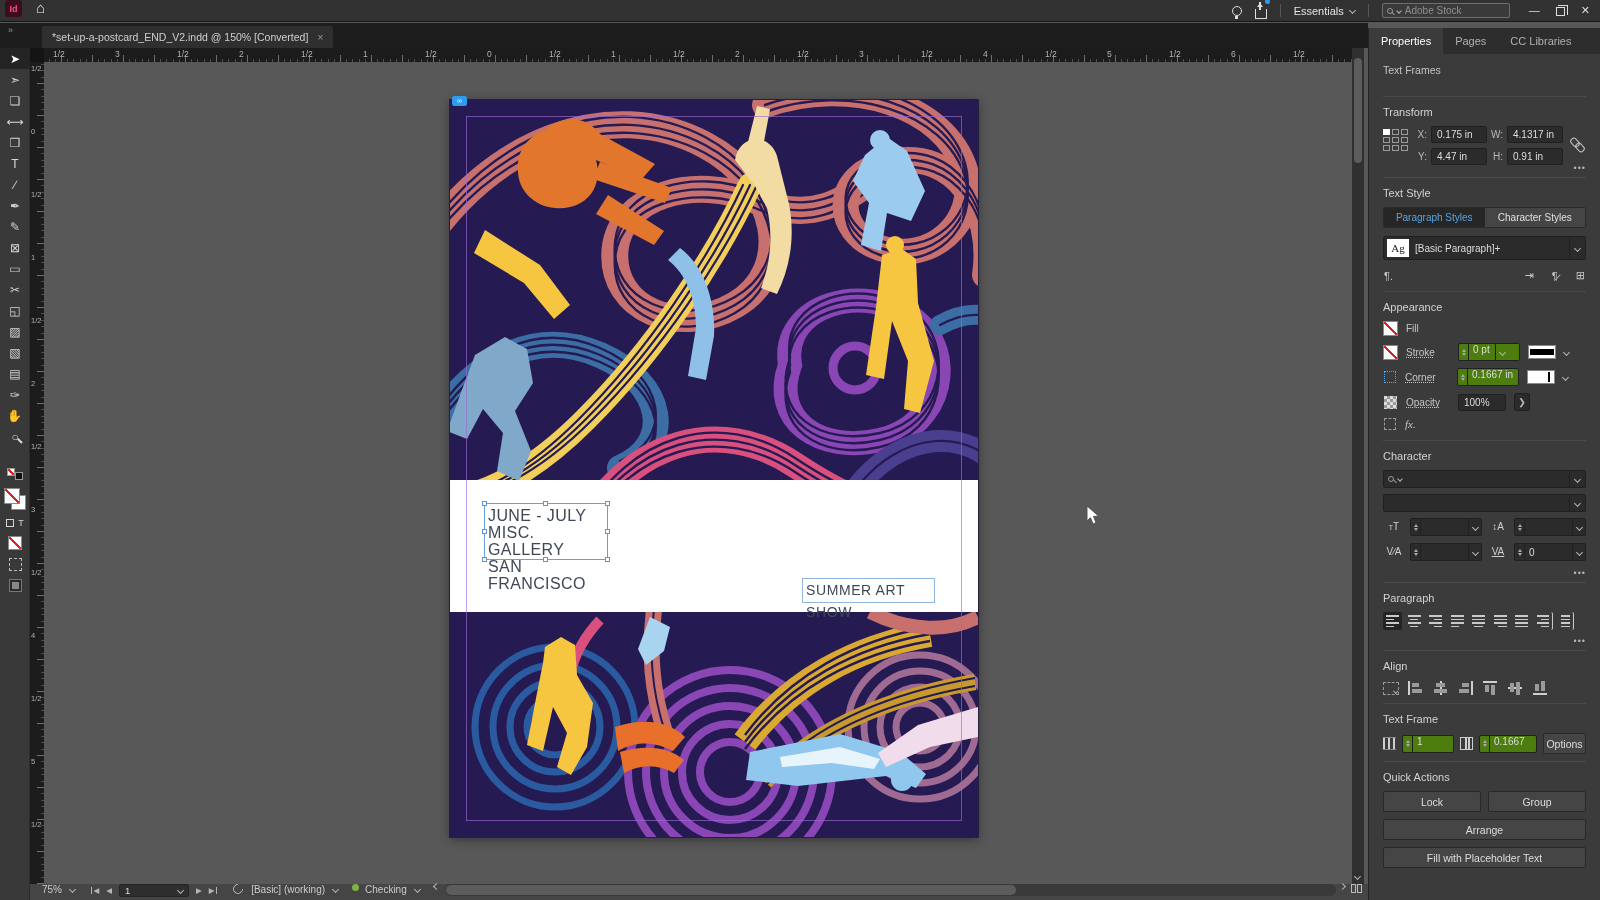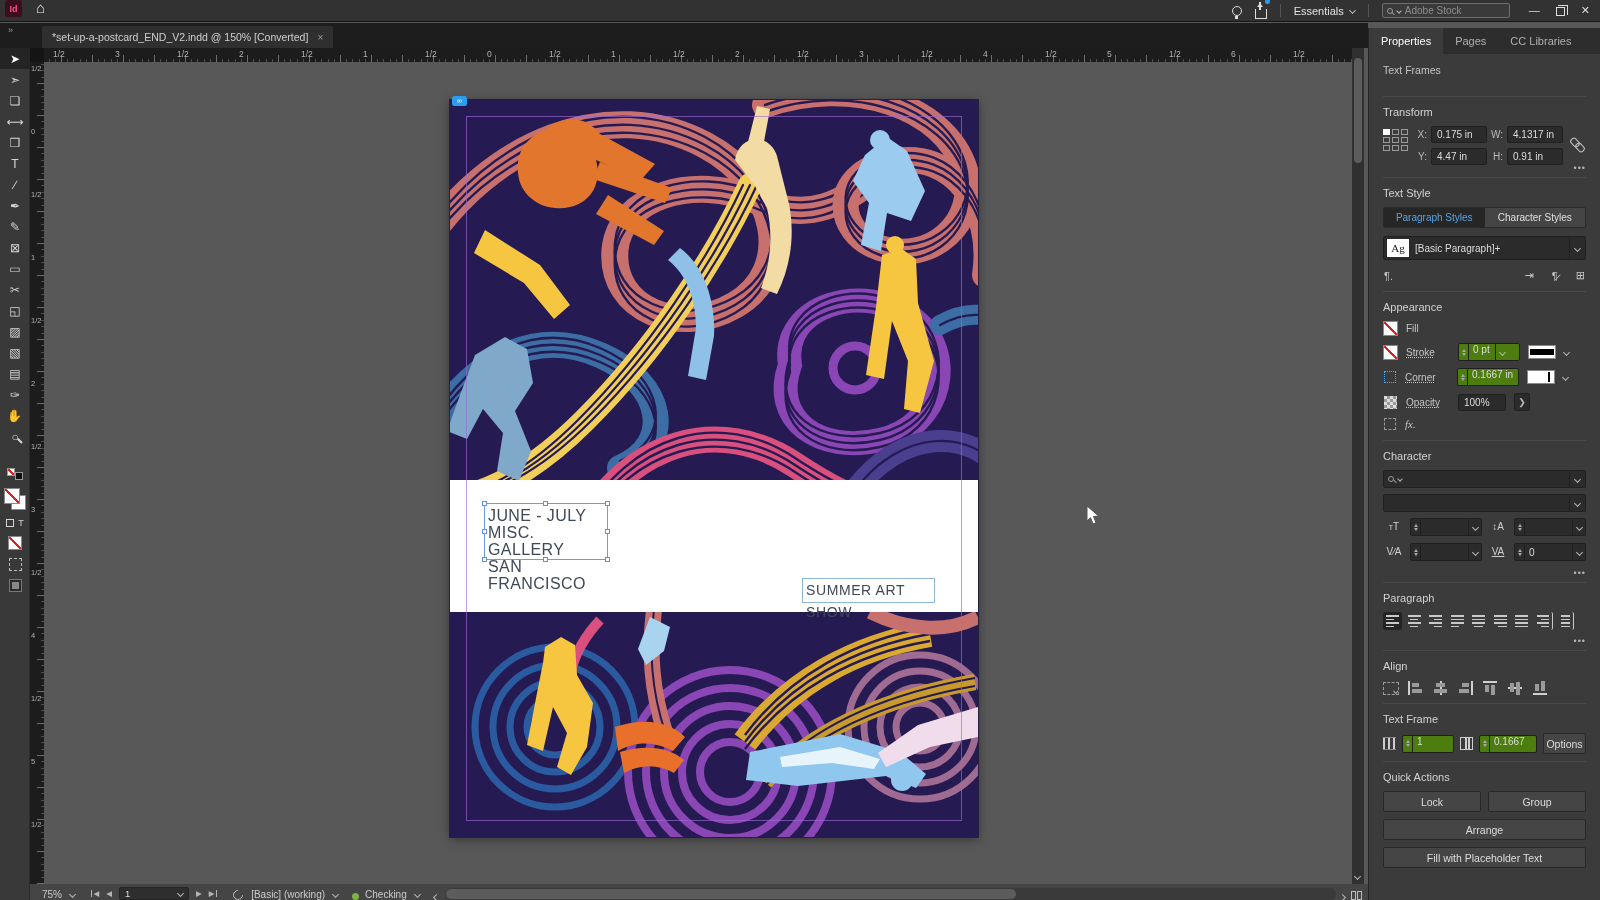--- a/index.html
+++ b/index.html
@@ -175,21 +175,21 @@
 .ab-b .bar{left:1px;bottom:1px;width:14px;height:2px}.ab-b .r1{left:3px;bottom:5px;width:4px;height:7px}.ab-b .r2{left:9px;bottom:5px;width:4px;height:10px}
 .tfrow{display:flex;align-items:center;gap:6px}
 .colsico{width:13px;height:13px;flex:none;background:repeating-linear-gradient(90deg,#cfcfcf 0 2px,transparent 2px 5px);border:1px solid #8a8a8a;border-left:none;border-right:none}
 .gutico{width:13px;height:13px;flex:none;border:1px solid #cfcfcf;background:linear-gradient(90deg,transparent 0 4px,#cfcfcf 4px 6px,transparent 6px 7px,#cfcfcf 7px 9px,transparent 9px)}
 .btn{background:#454545;border:1px solid #282828;border-radius:2px;color:#ddd;font-size:10.5px;height:21px;display:flex;align-items:center;justify-content:center}
 .qagrid{display:flex;gap:7px;margin-bottom:7px}
 .qagrid .btn{flex:1}
 .btn.full{width:100%;margin-bottom:7px}
 
 
-.statusbar{position:absolute;left:30px;right:232px;bottom:0;height:16px;background:#454545;z-index:18;display:flex;align-items:flex-end;font-size:10px;color:#ccc}
+.statusbar{position:absolute;left:30px;right:232px;bottom:0;height:16px;background:#454545;z-index:18;display:flex;align-items:flex-start;font-size:10px;color:#ccc}
 .sb-zoom{display:flex;align-items:center;gap:8px;margin-left:12px}
 .sb-nav{display:flex;align-items:center;gap:7px;margin-left:16px}
 .navb{color:#b5b5b5;font-size:7.5px;line-height:1}
 .navbar1{border-left:1.4px solid #b5b5b5;padding-left:1.5px}
 .navbar2{border-right:1.4px solid #b5b5b5;padding-right:1.5px}
 .pagefld{display:flex;align-items:center;background:#2e2e2e;border:1px solid #242424;border-radius:2px;height:13px;width:70px;padding-left:5px;gap:4px}
 .pagefld .v{flex:1;font-size:9.5px;color:#ddd}
 .preflight{width:10px;height:10px;border-radius:50%;border:1.4px solid #bbb;border-top-color:transparent;margin-left:16px;transform:rotate(45deg)}
 .sb-pf{display:flex;align-items:center;gap:8px;margin-left:8px}
 .greendot{width:7px;height:7px;border-radius:50%;background:#7cb342;margin-left:14px}

